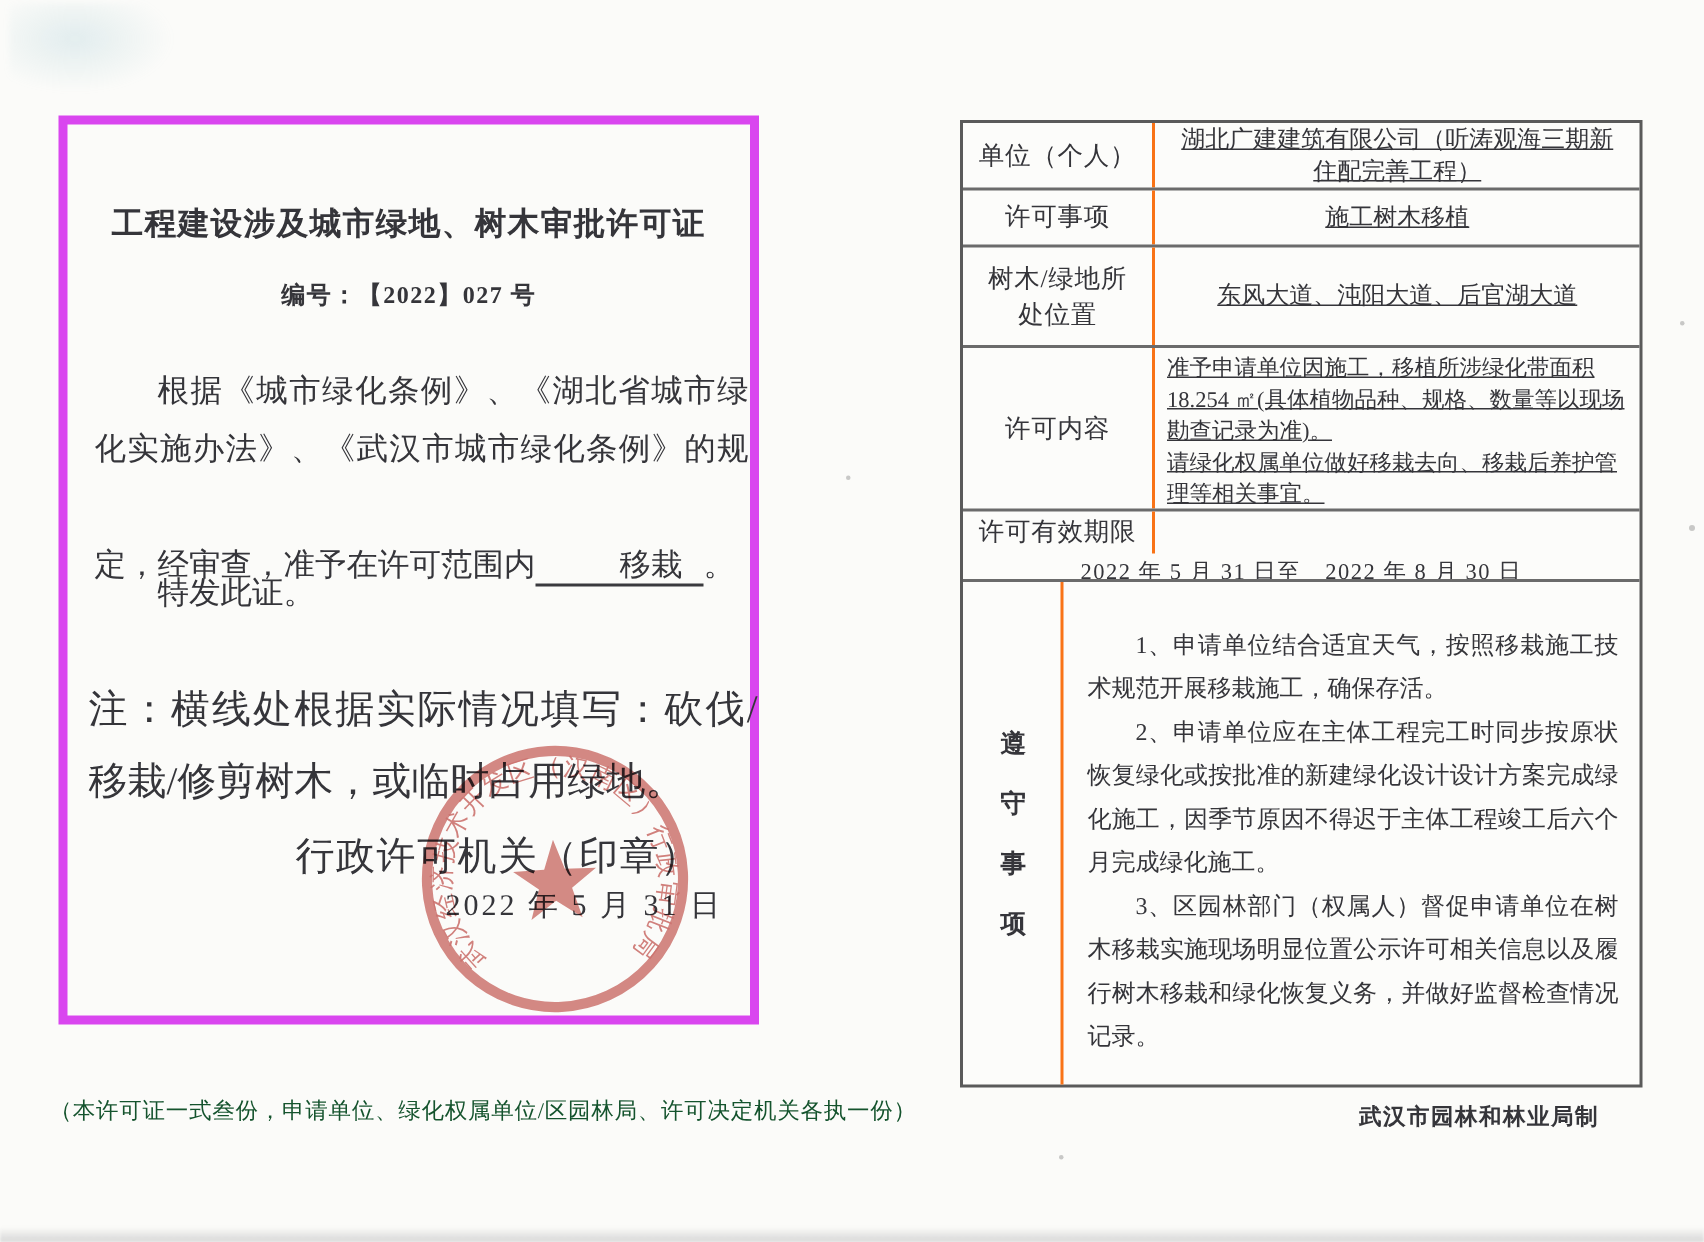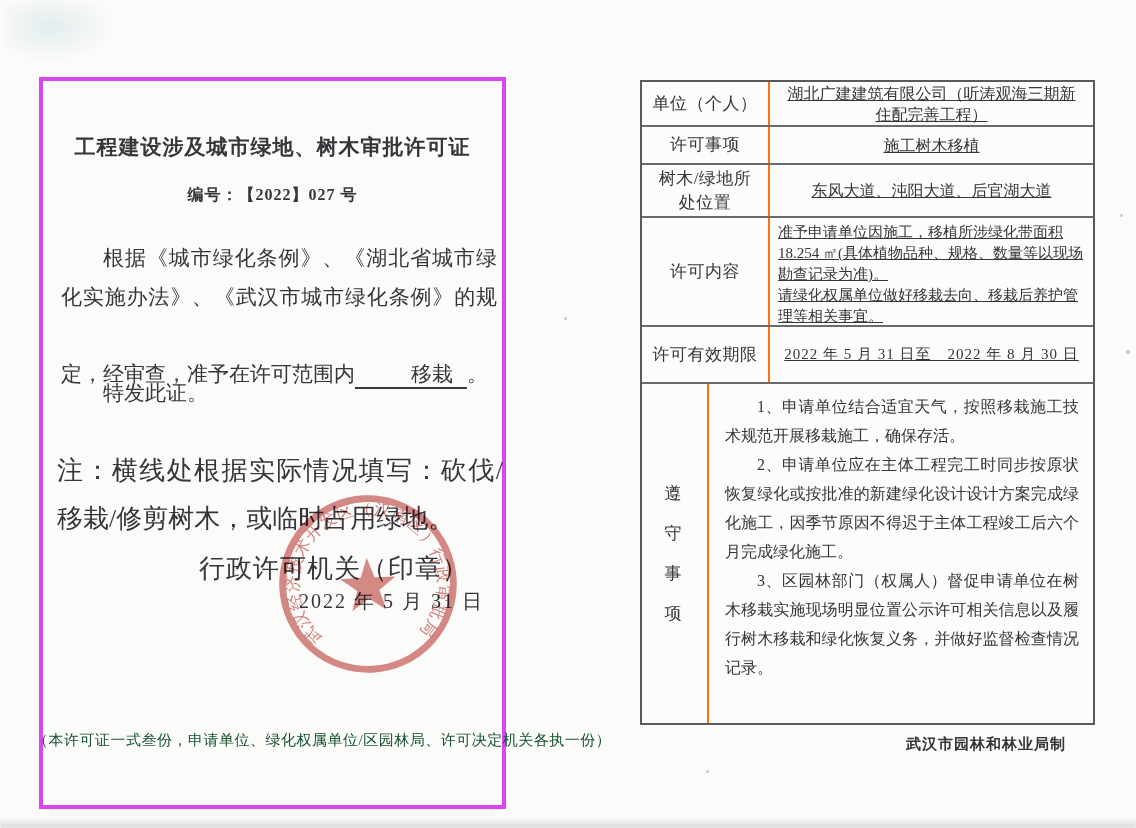--- a/index.html
+++ b/index.html
@@ -20,22 +20,22 @@
   }
   .scan-bottom {
     position:absolute; left:0; bottom:0; width:100%; height:10px;
     background:linear-gradient(to bottom, rgba(120,120,125,0) 0%, rgba(120,120,125,0.28) 100%);
     filter:blur(1px);
   }
   .speck { position:absolute; background:#8a8a8a; border-radius:50%; opacity:0.45; }
 
   
   .cert {
-    position:absolute; left:39px; top:77px; width:467px; height:732px;
-    border:4px solid #d946ef;
+    position:absolute; left:39px; top:77px; width:467px; height:606px;
+    border:6px solid #d946ef;
   }
   .cert-title {
     position:absolute; top:52px; left:0; right:0;
     text-align:center; font-size:21px; font-weight:bold; letter-spacing:1px;
   }
   .cert-no {
     position:absolute; top:104px; left:0; right:0;
     text-align:center; font-size:16px; font-weight:bold; letter-spacing:1px;
   }
   .cert-body {
@@ -87,25 +87,26 @@
   .tvalue {
     flex:1; display:flex; align-items:center; justify-content:center;
     font-size:16px; text-align:center; padding:3px 10px; line-height:21px;text-decoration:underline;
   }
   .tvalue.left {
     flex-direction:column; align-items:flex-start; justify-content:flex-start;
     text-align:left; font-size:15px; line-height:21px; padding:4px 8px;
   }
   .row-comply .tlabel { width:67px; padding:0; }
   .v-label {
-    width:20px; word-break:break-all; line-height:40px; text-align:left;
+    width:20px; word-break:break-all; line-height:40px; text-align:right;
     font-size:17px;
+    font-weight:bold;
   }
   .comply-body {
-    flex:1; padding:8px 14px 0 16px; display:block; text-align:justify;
+    flex:1; padding:28px 14px 0 16px; display:block; text-align:justify;
   }
   .comply-body p {
     font-size:16px; line-height:29px; text-indent:2em; text-align:justify;
   }
   .period { font-size:15px; letter-spacing:1px; }
   .issuer-note {
     position:absolute; right:70px; top:735px;
     font-size:15px; font-weight:bold; letter-spacing:1px;
   }
 </style>
@@ -149,34 +150,34 @@
   <div class="trow" style="height:43px;">
     <div class="tlabel">单位（个人）</div>
     <div class="tvalue">湖北广建建筑有限公司（听涛观海三期新住配完善工程）</div>
   </div>
 
   <div class="trow" style="height:38px;">
     <div class="tlabel">许可事项</div>
     <div class="tvalue">施工树木移植</div>
   </div>
 
-  <div class="trow" style="height:53px;">
+  <div class="trow" style="height:67px;">
     <div class="tlabel">树木/绿地所处位置</div>
     <div class="tvalue">东风大道、沌阳大道、后官湖大道</div>
   </div>
 
   <div class="trow" style="height:109px;">
     <div class="tlabel">许可内容</div>
     <div class="tvalue left">
       <span>准予申请单位因施工，移植所涉绿化带面积18.254 ㎡(具体植物品种、规格、数量等以现场勘查记录为准)。</span>
       <span>请绿化权属单位做好移栽去向、移栽后养护管理等相关事宜。</span>
     </div>
   </div>
 
-  <div class="trow" style="height:57px;">
+  <div class="trow" style="height:47px;flex-direction:column;">
     <div class="tlabel">许可有效期限</div>
     <div class="tvalue period">2022 年 5 月 31 日至　2022 年 8 月 30 日</div>
   </div>
 
   <div class="trow row-comply" style="flex:1;">
     <div class="tlabel">
       <div class="v-label">遵守事项</div>
     </div>
     <div class="comply-body">
       <p>1、申请单位结合适宜天气，按照移栽施工技术规范开展移栽施工，确保存活。</p>

